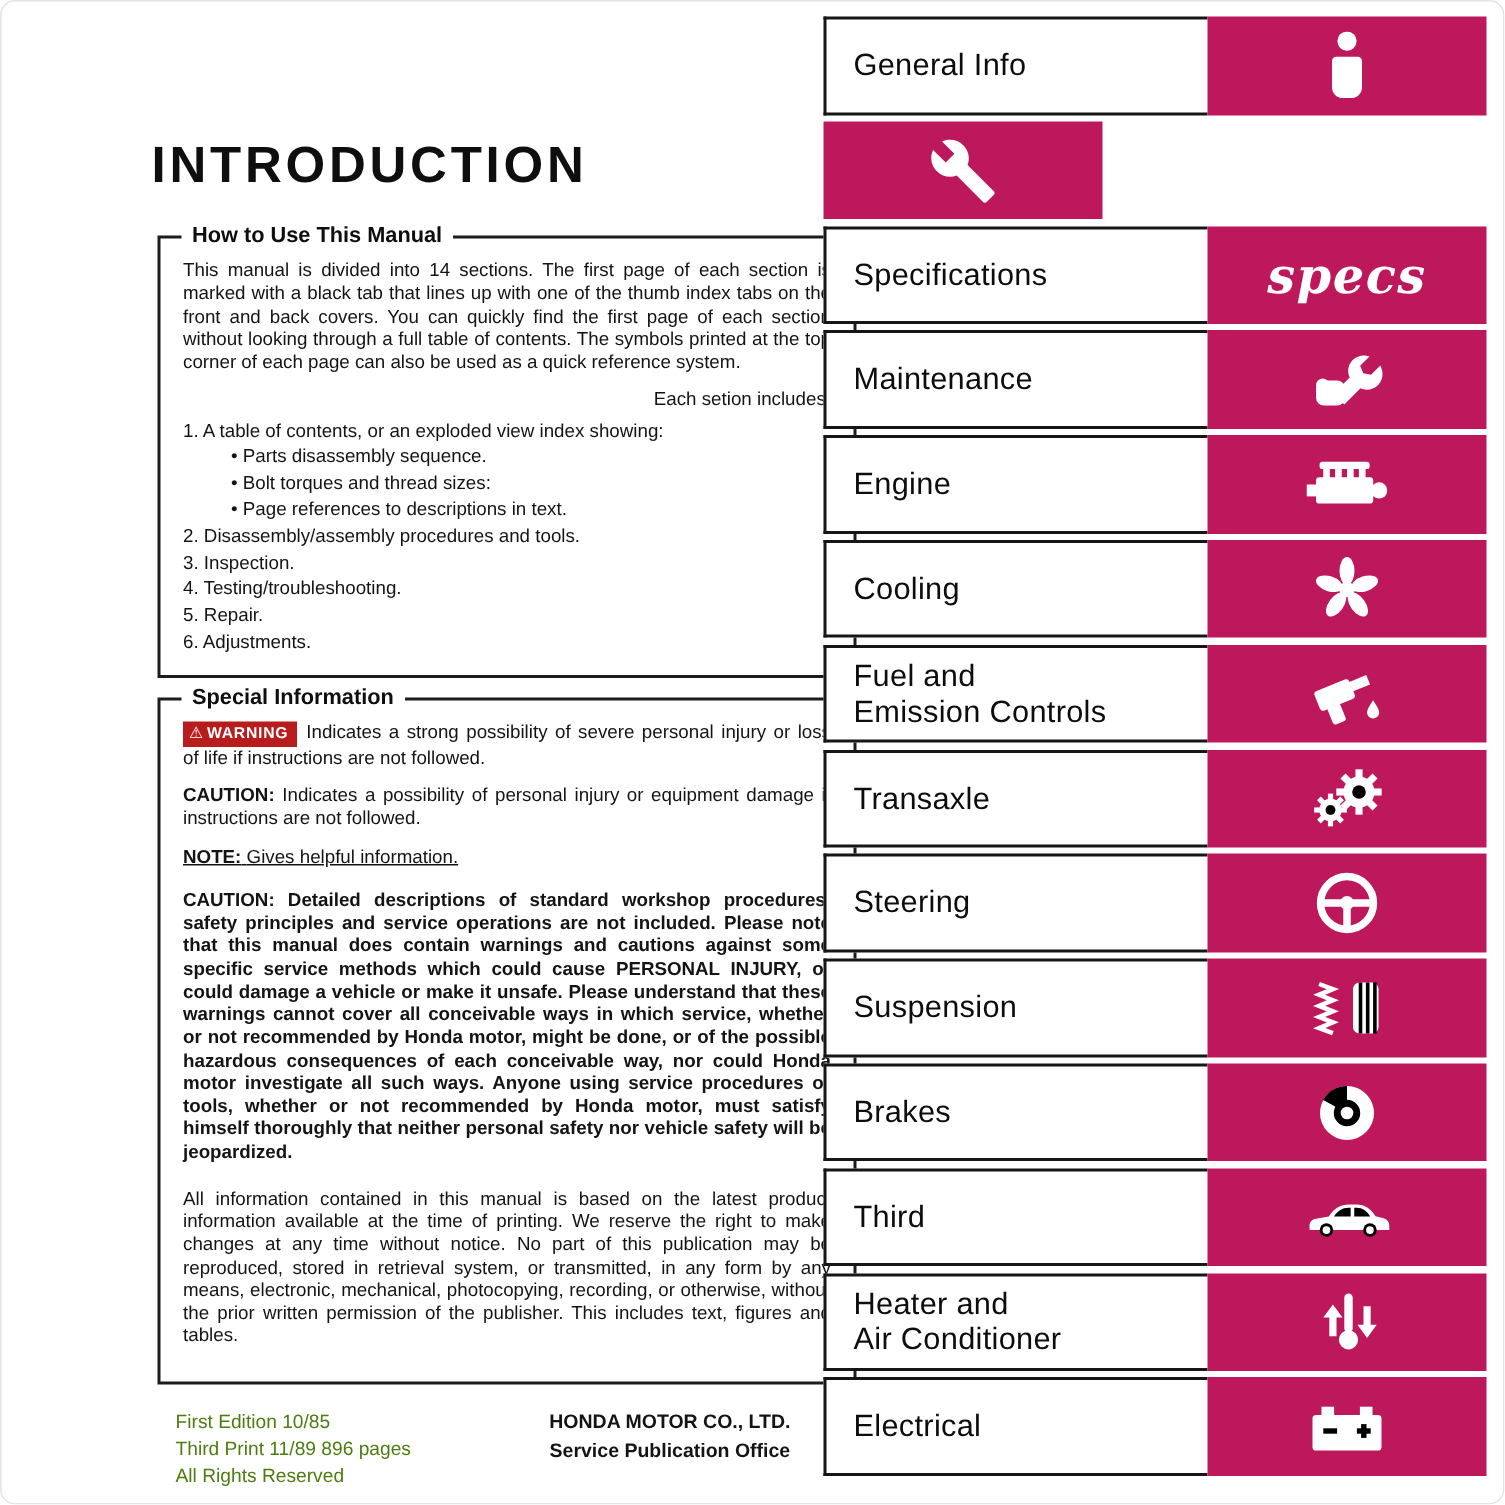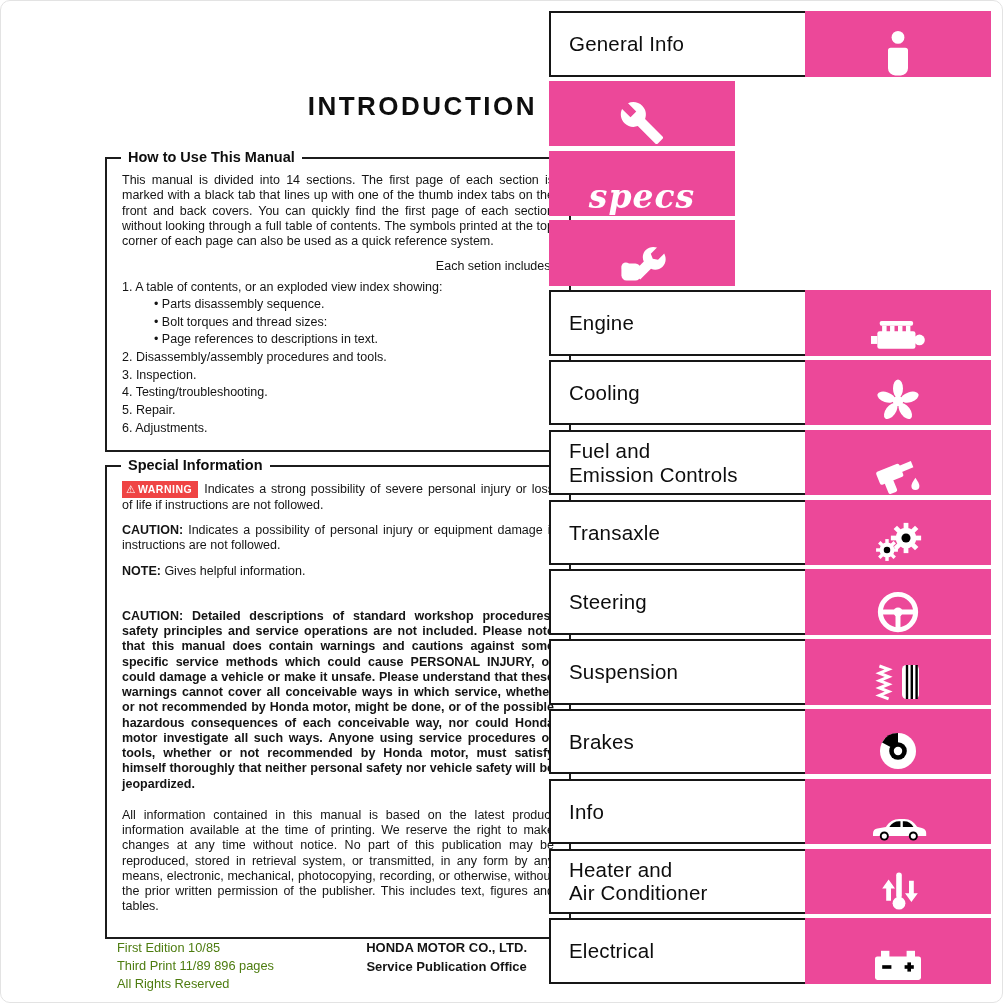--- a/index.html
+++ b/index.html
@@ -3,60 +3,60 @@
 <meta charset="utf-8">
 <style>
   html,body{margin:0;padding:0;background:#fff;}
   .page{
     position:relative;width:1003px;height:1003px;background:#ffffff;
     font-family:"Liberation Sans","DejaVu Sans",sans-serif;color:#141414;
     border:1px solid #e3e3e3;border-radius:10px;box-sizing:border-box;overflow:hidden;
   }
   
   .title{
-    position:absolute;left:100px;top:90px;width:436px;text-align:right;
-    font-size:26px;font-weight:600;letter-spacing:2.5px;color:#0e0e0e;
+    position:absolute;left:100px;top:90px;width:436px;text-align:left;
+    font-size:34px;font-weight:600;letter-spacing:2.5px;color:#0e0e0e;
   }
   .panel{
     position:absolute;left:104px;width:466px;border:2px solid #1c1c1c;background:#fff;
     padding:14px 15px 12px 15px;box-sizing:border-box;
   }
   #box-how{top:156px;}
   #box-special{top:464px;}
   .legend{
     position:absolute;top:-10px;left:14px;background:#fff;padding:0 7px;
     font-weight:bold;font-size:14.5px;color:#0e0e0e;white-space:nowrap;
   }
   .p{font-size:12.5px;line-height:1.22;text-align:justify;margin:0 0 10px 0;}
   .p.tight{margin-bottom:5px;text-align:right;}
-  .p.mt14{margin-bottom:30px;}
+  .p.mt14{margin-bottom:14px;text-decoration:underline;}
   .p.mt16{margin-bottom:16px;}
   .p.bold{font-weight:bold;}
   .lbl{font-weight:bold;}
   .list{font-size:12.5px;line-height:1.25;}
   .li{padding-left:18px;text-indent:-18px;margin:0 0 2px 0;}
   .li.sub{padding-left:44px;text-indent:-12px;}
   .badge{
-    display:inline-block;background:#ef4444;color:#fff;font-weight:bold;font-size:10.5px;
+    display:inline-block;background:#b91c1c;color:#fff;font-weight:bold;font-size:10.5px;
     padding:2px 6px 2px 4px;margin-right:6px;letter-spacing:.5px;vertical-align:baseline;
   }
   .badge .sym{margin-right:2px;font-weight:normal;}
   .footer{position:absolute;left:116px;top:938px;width:414px;display:flex;justify-content:space-between;}
   .footer-left{font-size:12.8px;line-height:1.4;color:#4d7c0f;}
   .footer-right{text-align:center;font-weight:bold;font-size:13px;line-height:1.45;margin-right:4px;}
   
   .tabs{position:absolute;left:548px;top:10px;width:442px;display:flex;flex-direction:column;gap:4.3px;border-radius:19px;}
   .tab-row{display:flex;height:65.5px;}
   .tab-label-box{
     flex:1;border:2px solid #161616;border-right:none;background:#fff;
     display:flex;align-items:center;padding-left:18px;box-sizing:border-box;
   }
   .tab-label{font-size:20.5px;color:#0d0d0d;white-space:pre-line;line-height:1.15;letter-spacing:.2px;}
   .tab-icon{
-    width:186px;background:#ec4899;display:flex;align-items:flex-end;justify-content:center;
+    width:186px;background:#be185d;display:flex;align-items:center;justify-content:center;
     flex-shrink:0;
   }
   .specs-text{
     color:#fff;font-family:"DejaVu Serif",serif;font-weight:bold;font-style:italic;
     font-size:33px;letter-spacing:1px;
   }
 </style>
 </head>
 <body>
 
@@ -118,26 +118,32 @@
 
     <div class="tab-row">
       <div class="tab-icon">
         <svg width="46" height="46" viewBox="0 0 24 24">
           <path fill="#fff" d="M22.7 19l-9.1-9.1c.9-2.3.4-5-1.5-6.9-2-2-5-2.4-7.4-1.3L9 6 6 9 1.6 4.7C.4 7.1.9 10.1 2.9 12.1c1.9 1.9 4.6 2.4 6.9 1.5l9.1 9.1c.4.4 1 .4 1.4 0l2.3-2.3c.5-.4.5-1.1.1-1.4z"></path>
         </svg>
       </div>
     </div>
 
     <div class="tab-row">
+      <div class="tab-label-box">
+        <span class="tab-label">Specifications</span>
+      </div>
       <div class="tab-icon">
         <span class="specs-text">specs</span>
       </div>
     </div>
 
     <div class="tab-row">
+      <div class="tab-label-box">
+        <span class="tab-label">Maintenance</span>
+      </div>
       <div class="tab-icon">
         <svg width="50" height="46" viewBox="0 0 25 23">
           <g fill="#fff">
             <path d="M23.6 6.8l-3.1 3.1-2.6-.5-1-2.5 3.1-3.1c-1.9-.7-4.1-.3-5.6 1.2-1.6 1.6-1.9 3.9-1 5.8L8 16.2l3.6 3.6 5.4-5.4c1.9.9 4.2.5 5.8-1 1.5-1.5 1.9-3.7 1.2-5.6z"></path>
             <rect x="2.2" y="11.8" width="9.6" height="8.4" rx="2.6"></rect>
             <circle cx="4.4" cy="13.4" r="2.2"></circle>
           </g>
         </svg>
       </div>
     </div>
@@ -264,21 +270,21 @@
           <circle cx="12" cy="12" r="9.4" fill="#fff"></circle>
           <path d="M12 2.6A9.4 9.4 0 0 0 3.7 7.5L12 12z" fill="#000"></path>
           <circle cx="12" cy="12" r="4.6" fill="#000"></circle>
           <circle cx="12" cy="12" r="2.2" fill="#fff"></circle>
         </svg>
       </div>
     </div>
 
     <div class="tab-row">
       <div class="tab-label-box">
-        <span class="tab-label">Info</span>
+        <span class="tab-label">Third</span>
       </div>
       <div class="tab-icon">
         <svg width="58" height="32" viewBox="0 0 36 19">
           <path d="M2.5 14.5v-1.8c0-1.6 1-2.6 2.7-2.9l5.3-.9c2-3.3 4.8-5 8.3-5h3.1c3.4 0 6 1.7 7.9 4.9l3 .7c1.7.4 2.7 1.5 2.7 3.1v1.9z" fill="#fff"></path>
           <path d="M12.6 8.9c1.5-2.4 3.5-3.6 6-3.6h.9v3.6z" fill="#000"></path>
           <path d="M21 8.9V5.3h1c2.3 0 4.2 1.2 5.6 3.6z" fill="#000"></path>
           <circle cx="9.5" cy="14.5" r="2.8" fill="#000"></circle>
             <circle cx="9.5" cy="14.5" r="1.6" fill="#fff"></circle>
           <circle cx="27.5" cy="14.5" r="2.8" fill="#000"></circle>
             <circle cx="27.5" cy="14.5" r="1.6" fill="#fff"></circle>

